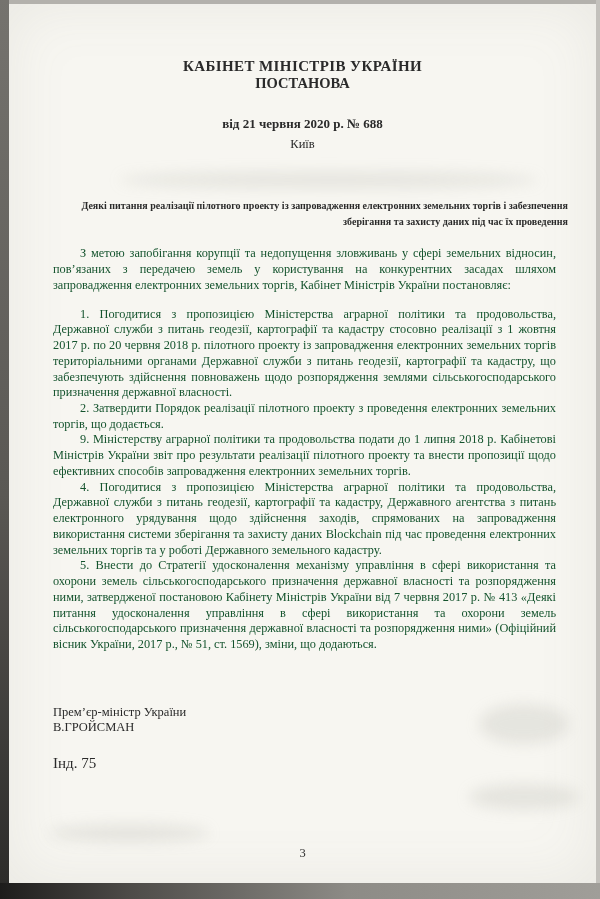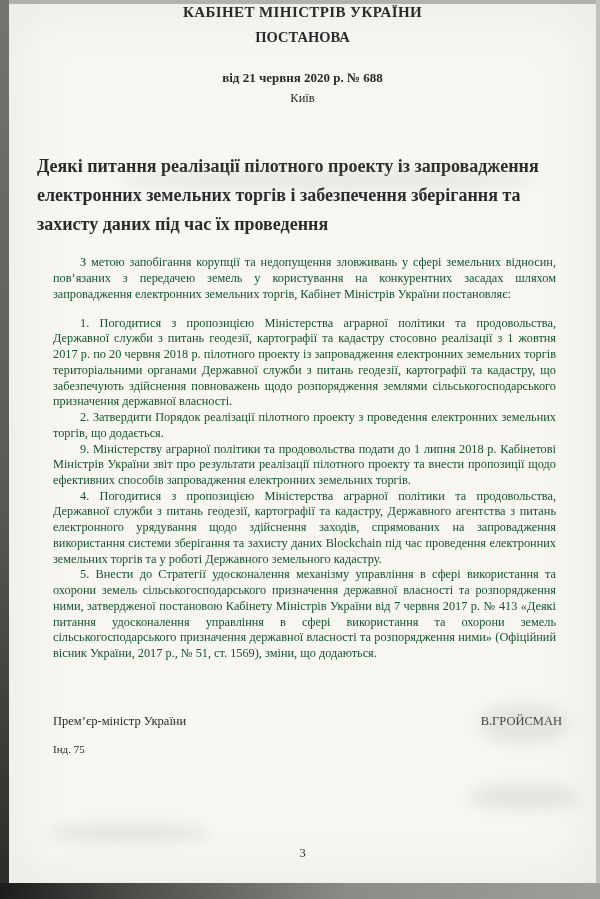--- a/index.html
+++ b/index.html
@@ -43,52 +43,52 @@
     background: rgba(170,168,158,0.22);
     border-radius: 50%;
     filter: blur(7px);
     pointer-events: none;
   }
   .noise.n1 { left: 110px; top: 168px; width: 420px; height: 16px; }
   .noise.n2 { left: 470px; top: 700px; width: 90px; height: 40px; }
   .noise.n3 { left: 460px; top: 780px; width: 110px; height: 26px; }
   .noise.n4 { left: 40px;  top: 820px; width: 160px; height: 18px; }
 
-  .header { text-align: center; }
+  .header { text-align: center; padding-top: 54px; }
   .org  { font-weight: bold; font-size: 15px; letter-spacing: 0.4px; }
-  .type { font-weight: bold; font-size: 14.5px; margin-top: 8px; }
+  .type { font-weight: bold; font-size: 14.5px; }
   .dateline { font-weight: bold; font-size: 13px; margin-top: 24px; }
   .city { font-weight: normal; font-size: 12.5px; margin-top: 5px; }
 
   .title {
     font-weight: bold;
-    font-size: 18px;
+    font-size: 10px;
     line-height: 1.62;
-    text-align: left;
+    text-align: right;
     margin: 46px 28px 0 28px;
   }
 
   .bodytext {
     margin: 16px 40px 0 44px;
     font-size: 12.3px;
     line-height: 1.28;
     text-align: justify;
     color: #14532d;
   }
   .bodytext p { margin: 0; text-indent: 27px; }
   .bodytext p.intro { margin-bottom: 13px; }
 
   .signature {
     display: flex;
-    justify-content: space-between;
     align-items: baseline;
     margin: 52px 34px 0 44px;
     font-size: 12.5px;
+    flex-direction: column;
   }
-  .index { margin: 14px 44px 0 44px; font-size: 11px; }
+  .index { margin: 20px 44px 0 44px; font-size: 15px; }
 
   .pagenum {
     position: absolute;
     left: 0; right: 0; bottom: 22px;
     text-align: center;
     font-size: 12.5px;
   }
 </style>
 </head>
 <body>

